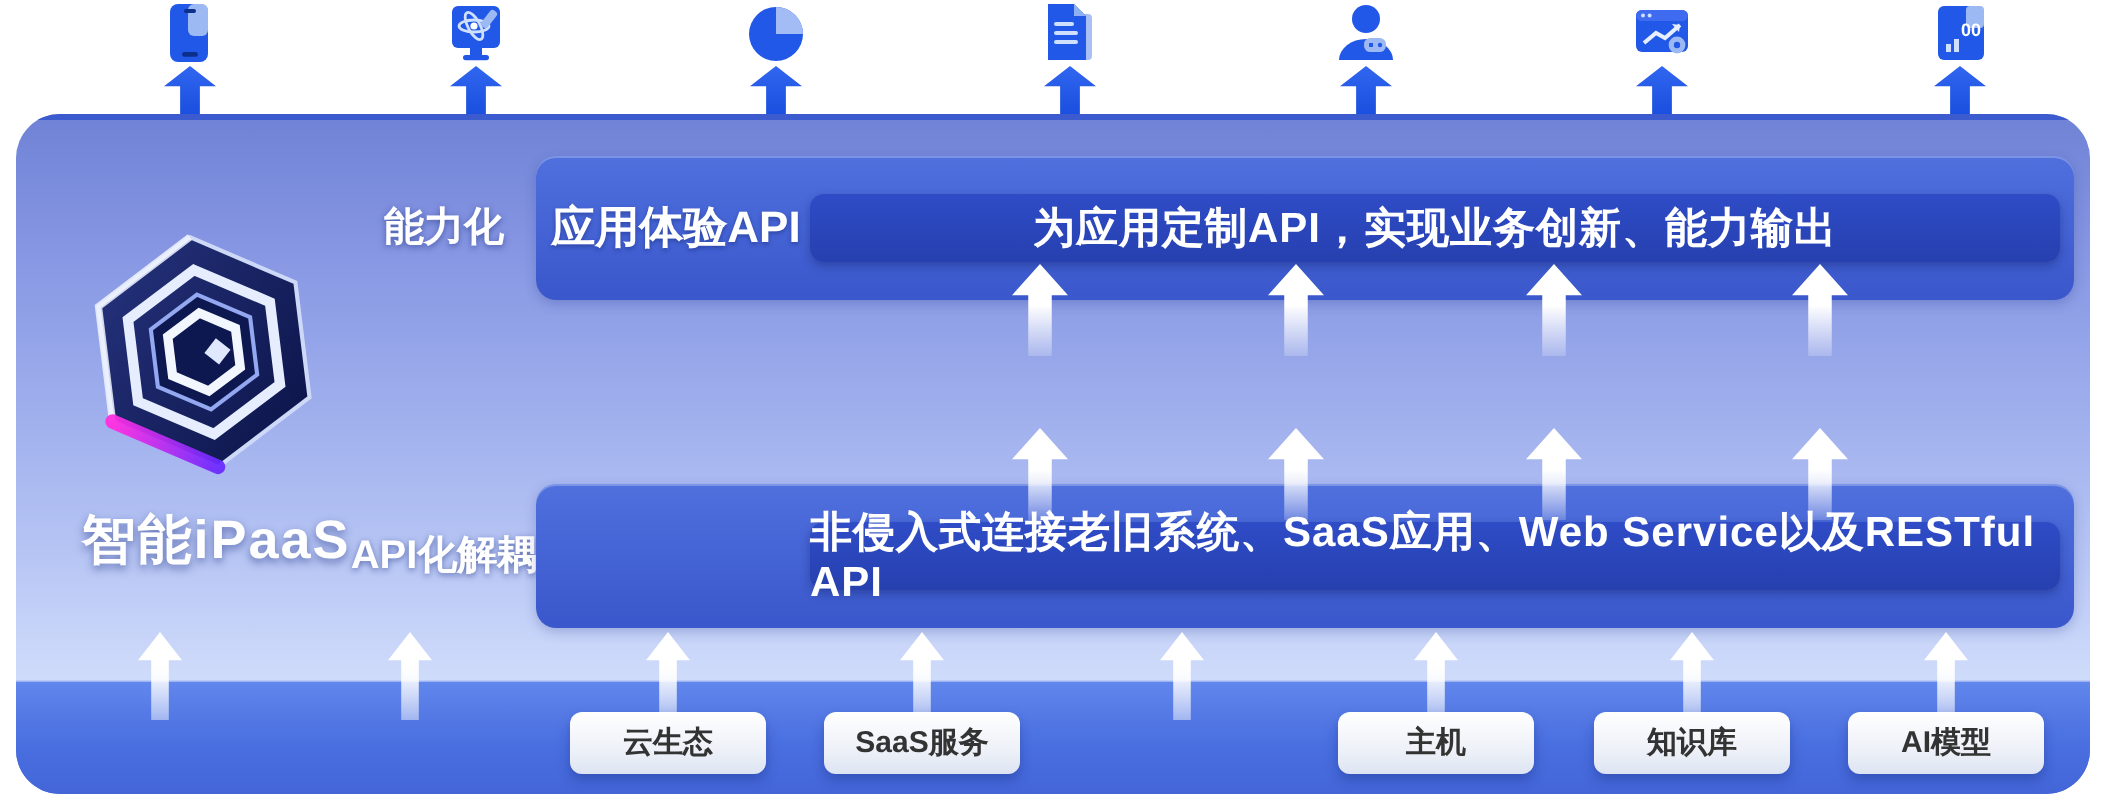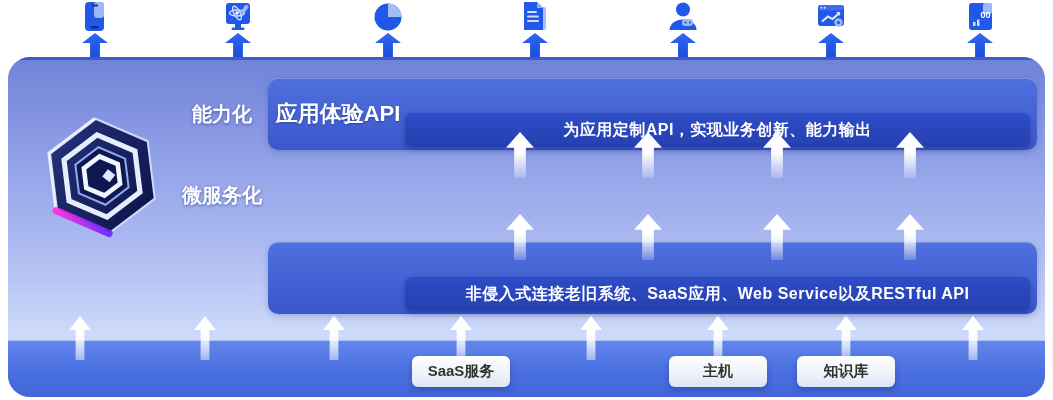--- a/index.html
+++ b/index.html
@@ -21,22 +21,22 @@
   .band{position:absolute;left:260px;width:769px;border-radius:10px;
     background:linear-gradient(180deg,#5070de,#3a57cb);
     box-shadow:inset 0 1px 0 rgba(255,255,255,.25),0 2px 6px rgba(30,50,140,.25);}
   .band1{top:21px;height:72px}.band2{top:103px;height:70px}.band3{top:185px;height:72px}
 
   .api-label{position:absolute;left:0;top:0;width:140px;height:100%;display:flex;align-items:center;
     justify-content:center;color:#fff;font-weight:bold;font-size:22px;white-space:pre-line;
     text-align:center;line-height:1.25;text-shadow:0 1px 2px rgba(10,25,90,.4);}
   .desc-box{position:absolute;left:137px;top:50%;transform:translateY(-50%);width:625px;height:34px;
     border-radius:7px;background:linear-gradient(180deg,#2f4cc7,#2640af);
-    display:flex;align-items:center;justify-content:center;color:#fff;font-weight:bold;font-size:16px;
-    letter-spacing:.5px;box-shadow:0 2px 5px rgba(10,25,90,.35);margin-top:16px;}
+    display:flex;align-items:center;justify-content:center;color:#fff;font-weight:bold;font-size:21px;
+    letter-spacing:.5px;box-shadow:0 2px 5px rgba(10,25,90,.35);}
 
   .cat-label{position:absolute;left:150px;width:128px;height:26px;color:#fff;font-weight:bold;
     font-size:20px;text-align:center;line-height:26px;text-shadow:0 1px 3px rgba(20,40,120,.55);}
   .cat1{top:44px}.cat2{top:125px}.cat3{top:208px}
 
   .white-arrow{position:absolute;width:28px;
     background:linear-gradient(180deg,#ffffff 0%,#ffffff 45%,rgba(255,255,255,.2) 100%);
     clip-path:polygon(50% 0,100% 34%,71% 34%,71% 100%,29% 100%,29% 34%,0 34%);}
   .gapA{top:75px;height:46px}.gapB{top:157px;height:46px}
 
@@ -155,23 +155,24 @@
       <g transform="rotate(-7 60 66)">
         <polygon points="60,10 108,38 108,94 60,122 12,94 12,38" fill="url(#lgDark)" stroke="#cdd9f7" stroke-width="2"></polygon>
         <path d="M12 94 L12 38 L60 10" fill="none" stroke="#eef3ff" stroke-width="3.5" opacity="0.85"></path>
         <path d="M12 94 L60 122" fill="none" stroke="url(#lgMag)" stroke-width="7" stroke-linecap="round" opacity="0.95"></path>
         <polygon points="60,26 94.6,46 94.6,86 60,106 25.4,86 25.4,46" fill="none" stroke="#e6edff" stroke-width="5"></polygon>
         <polygon points="60,38 84.2,52 84.2,80 60,94 35.8,80 35.8,52" fill="#0d1850" stroke="#93a8f0" stroke-width="2"></polygon>
         <polygon points="60,47 76.5,56.5 76.5,75.5 60,85 43.5,75.5 43.5,56.5" fill="none" stroke="#f2f6ff" stroke-width="4.5"></polygon>
         <rect x="62" y="62" width="9" height="9" fill="#dfe8ff" transform="rotate(45 66.5 66.5)"></rect>
       </g>
     </svg>
+    <div class="brand">智能iPaaS</div>
 
     <div class="cat-label cat1">能力化</div>
-    <div class="cat-label cat2">微服务化</div>
+    <div class="cat-label cat3">API化解耦</div>
 
     <div class="band band1">
       <div class="api-label">应用体验API</div>
       <div class="desc-box">为应用定制API，实现业务创新、能力输出</div>
     </div>
     <div class="band band3">
       <div class="desc-box">非侵入式连接老旧系统、SaaS应用、Web Service以及RESTful API</div>
     </div>
 
     <div class="white-arrow gapA" style="left:498px"></div>
@@ -187,18 +188,20 @@
 
     <div class="bottom-arrow" style="left:61px"></div>
     <div class="bottom-arrow" style="left:186px"></div>
     <div class="bottom-arrow" style="left:315px"></div>
     <div class="bottom-arrow" style="left:442px"></div>
     <div class="bottom-arrow" style="left:572px"></div>
     <div class="bottom-arrow" style="left:699px"></div>
     <div class="bottom-arrow" style="left:827px"></div>
     <div class="bottom-arrow" style="left:954px"></div>
 
+    <div class="bottom-box" style="left:277px">云生态</div>
     <div class="bottom-box" style="left:404px">SaaS服务</div>
     <div class="bottom-box" style="left:661px">主机</div>
     <div class="bottom-box" style="left:789px">知识库</div>
+    <div class="bottom-box" style="left:916px">AI模型</div>
   </div>
 
 </div>
 
 </body></html>

